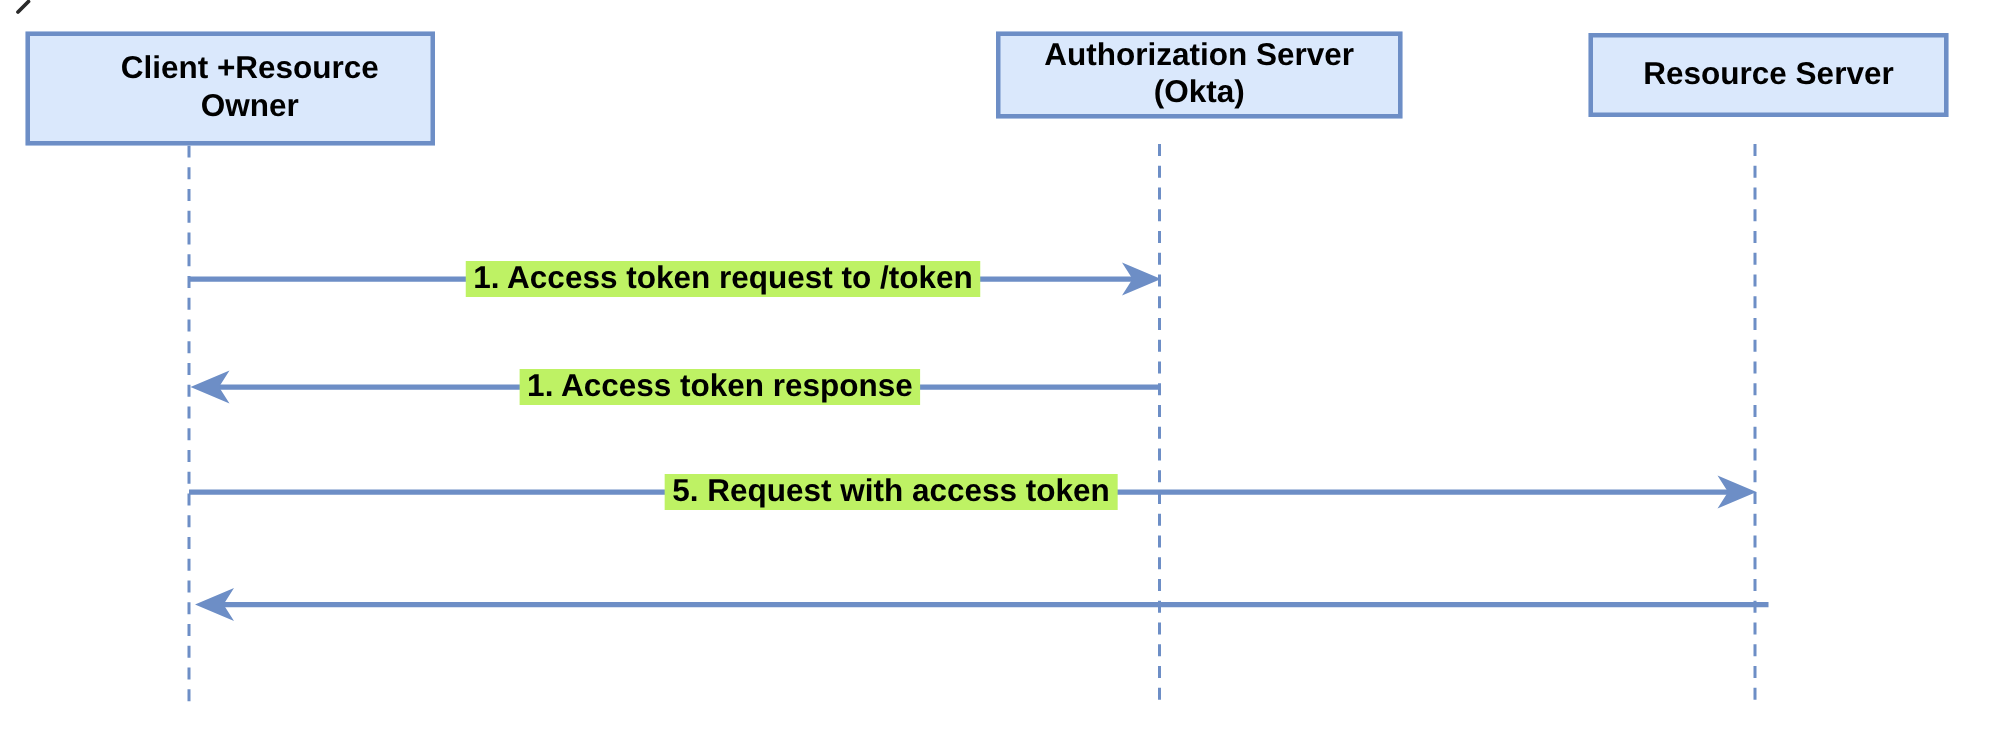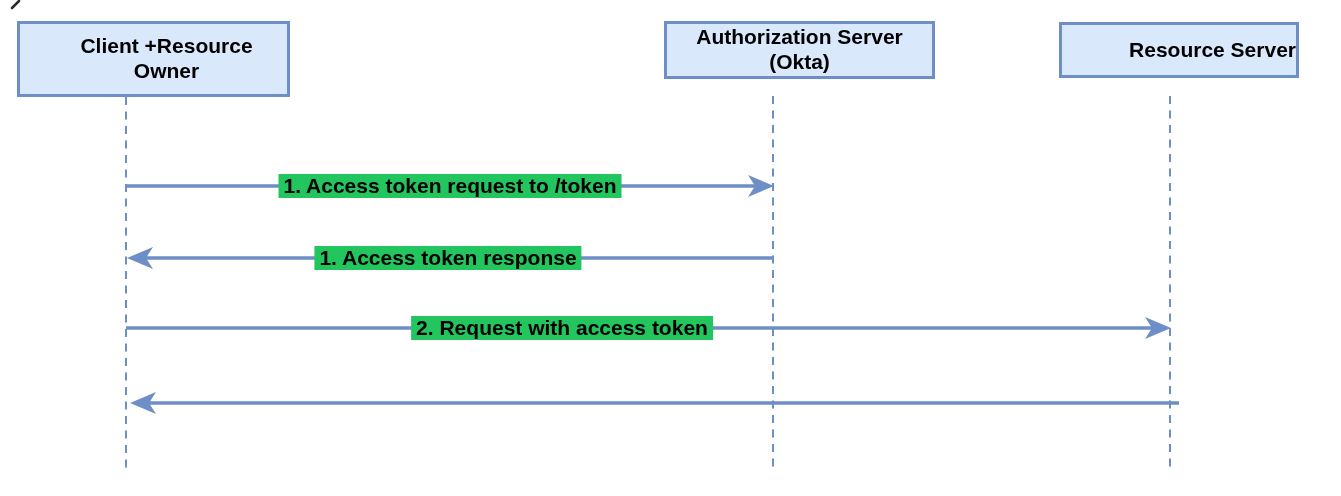--- a/index.html
+++ b/index.html
@@ -10,25 +10,25 @@
   .layer { position:absolute; left:0; top:0; }
   .actor-box {
     position:absolute; box-sizing:border-box;
     background:#dae8fc; border:3px solid #6d8ec6;
     display:flex; align-items:center; justify-content:center;
     font-weight:bold; font-size:21px; color:#000000;
     text-align:center; white-space:pre-line; line-height:1.18;
   }
   .box-client   { left:17px;   top:21px; width:273px; height:76px;padding-left:26px; }
   .box-auth     { left:664px;  top:21px; width:271px; height:58px; }
-  .box-resource { left:1059px; top:22px; width:240px; height:56px;justify-content:flex-end; }
+  .box-resource { left:1059px; top:22px; width:240px; height:56px; }
   .msg-label {
     position:absolute; transform:translate(-50%,-50%);
-    background:#22c55e; padding:0 5px;
-    font-weight:bold; font-size:21px; color:#000000; white-space:nowrap;
+    background:#bef264; padding:0 5px;
+    font-weight:bold; font-size:21px; color:#000000; white-space:nowrap;margin-left:32px;
   }
   .lbl-1 { left:450px; top:186px; }
   .lbl-2 { left:448px; top:258px; }
   .lbl-3 { left:562px; top:328px; }
   .lbl-4 { left:612px; top:403px; }
   .lifeline { stroke:#6d8ec6; stroke-width:2; stroke-dasharray:8 6.5; fill:none; }
   .msg-line { stroke:#6d8ec6; stroke-width:3.5; fill:none; }
   .msg-head { fill:#6d8ec6; stroke:none; }
   .pen-mark { stroke:#2a2a2a; stroke-width:2.5; stroke-linecap:round; }
 </style>
@@ -76,16 +76,16 @@
   </div>
 
   <div class="actor-box box-resource">
     <span>Resource Server</span>
   </div>
 
   <div class="msg-label lbl-1">1. Access token request to /token</div>
 
   <div class="msg-label lbl-2">1. Access token response</div>
 
-  <div class="msg-label lbl-3">2. Request with access token</div>
+  <div class="msg-label lbl-3">5. Request with access token</div>
 
 
 </div>
 
 </body></html>

